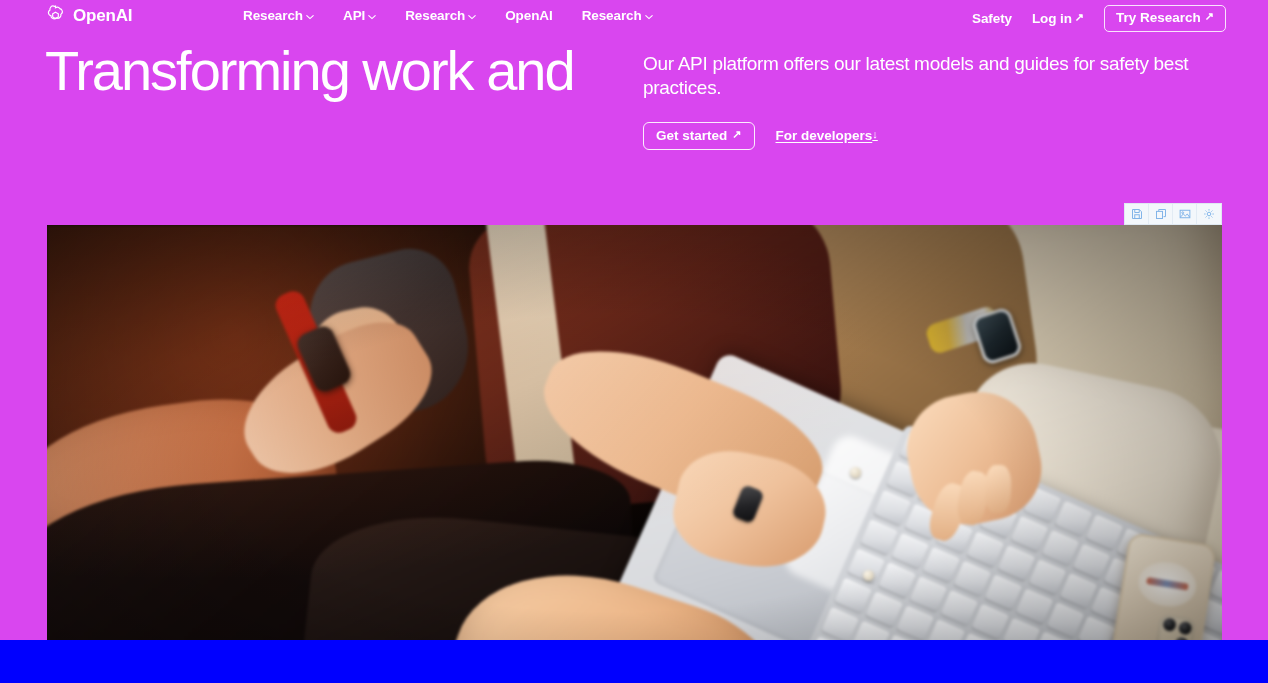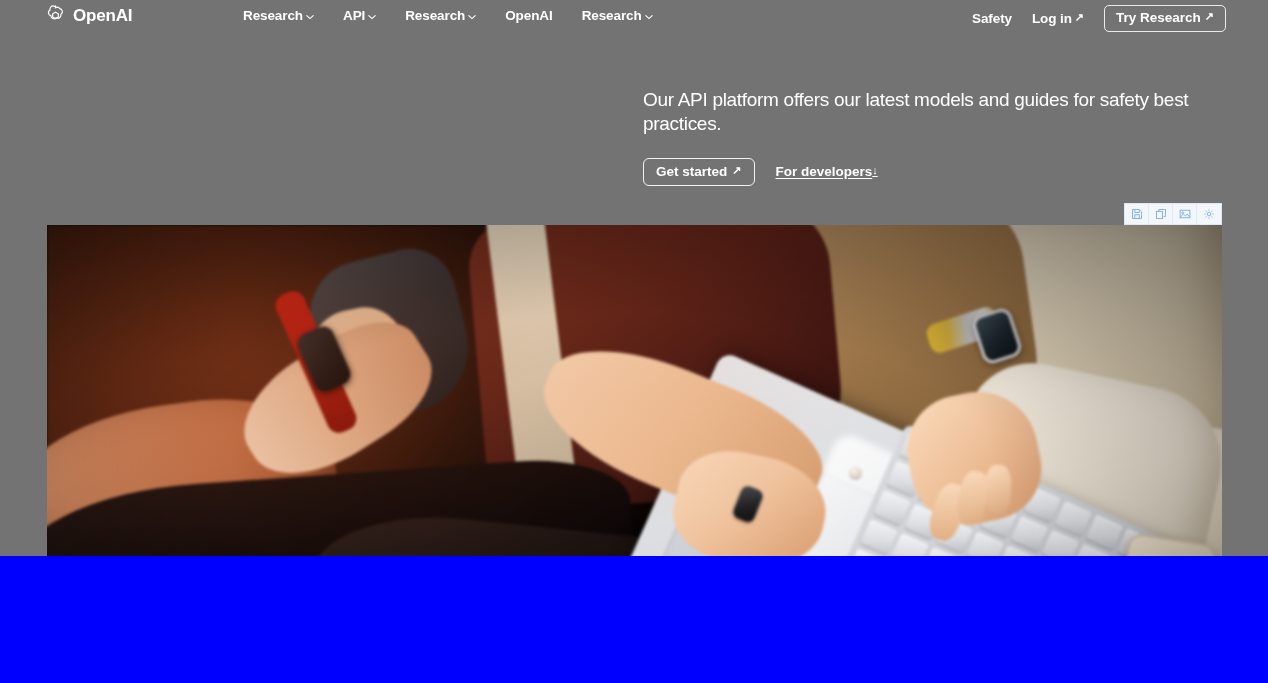--- a/index.html
+++ b/index.html
@@ -3,21 +3,21 @@
 <meta charset="utf-8">
 <style>
   * { margin:0; padding:0; box-sizing:border-box; }
   html,body{ width:1268px; height:683px; overflow:hidden; }
   body{
     background:#0000FF;
     font-family:"Liberation Sans", sans-serif;
     color:#ffffff;
     -webkit-font-smoothing:antialiased;
   }
-  .page{ position:relative; width:1268px; height:556px; background:#737373; overflow:hidden; }
+  .page{ position:relative; width:1268px; height:640px; background:#d946ef; overflow:hidden; }
 
   
   .nav{
     position:absolute; top:0; left:0; width:1268px; height:34px;
     display:flex; align-items:center;
   }
   .brand{
     position:absolute; left:45px; top:5px;
     display:flex; align-items:center; gap:7px;
     cursor:pointer;
@@ -52,21 +52,21 @@
     line-height:1;
   }
 
   
   .hero{ position:absolute; top:42px; left:0; width:1268px; }
   .hero-title{
     position:absolute; left:45px; top:0;
     font-size:56px; line-height:1.03; font-weight:400;
     letter-spacing:-2px; width:600px; color:#fff;
   }
-  .hero-right{ position:absolute; left:643px; top:10px; width:580px;margin-top:36px; }
+  .hero-right{ position:absolute; left:643px; top:10px; width:580px; }
   .hero-sub{
     font-size:19px; line-height:1.28; font-weight:400;
     letter-spacing:-0.3px; width:575px; color:#fff;
   }
   .hero-actions{ margin-top:21px; display:flex; align-items:center; gap:21px; }
   .btn-get{
     border:1px solid rgba(255,255,255,.9);
     border-radius:6px; padding:6px 12px 7px;
     font-size:13.5px; font-weight:700; color:#fff;
     display:flex; align-items:center; gap:5px;
@@ -435,21 +435,21 @@
       </span>
       <span class="btn-outline">
         <span>Try Research</span>
         <span class="arrow-ne">↗</span>
       </span>
     </div>
   </div>
 
   <div class="hero">
     <h1 class="hero-title">
-      <br>
+      <span>Transforming work and</span><br>
     </h1>
 
     <div class="hero-right">
       <p class="hero-sub">Our API platform offers our latest models and guides for safety best practices.</p>
       <div class="hero-actions">
         <span class="btn-get">
           <span>Get started</span>
           <span class="arrow-ne">↗</span>
         </span>
         <span class="link-dev">

